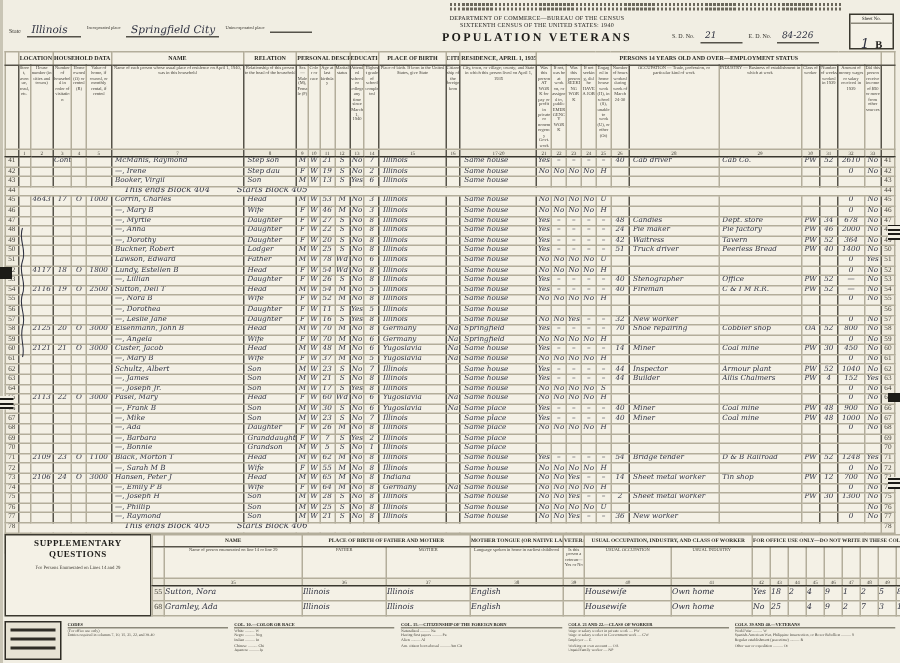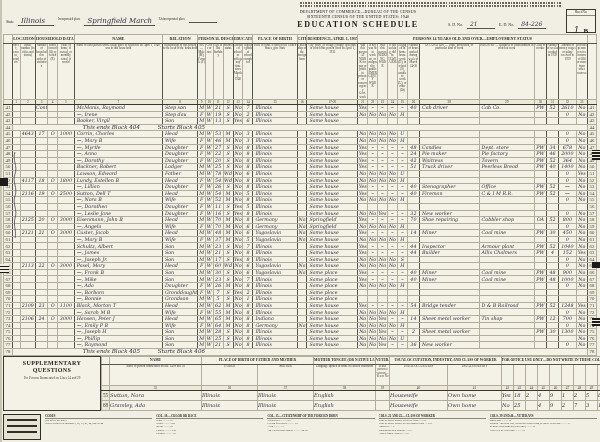--- a/index.html
+++ b/index.html
@@ -73,38 +73,38 @@
 
 <div class="fineprint" style="top:2px;left:300px;width:262px;"></div>
 <div class="fineprint" style="top:5px;left:300px;width:262px;"></div>
 
 <div class="hdr">
   <div class="h-left">
     <div class="h-row">
       <span class="lbl">State</span>
       <span class="hw hval">Illinois</span>
       <span class="lbl2">Incorporated place</span>
-      <span class="hw hval">Springfield March</span>
+      <span class="hw hval">Springfield City</span>
       <span class="lbl2">Unincorporated place</span>
       <span class="hw hval sm"></span>
     </div>
     <div class="h-row">
       <span class="lbl">County</span>
       <span class="hw hval">Sangamon</span>
       <span class="lbl2">Township or other division of county</span>
       <span class="hw hval">Capitol Twp</span>
       <span class="lbl2">Block Nos.</span>
       <span class="hw hval sm">888-4th</span>
       <span class="lbl2">Institution</span>
     </div>
   </div>
   <div class="h-center">
     <div class="c1">DEPARTMENT OF COMMERCE—BUREAU OF THE CENSUS</div>
     <div class="c2">SIXTEENTH CENSUS OF THE UNITED STATES: 1940</div>
-    <div class="c3">EDUCATION SCHEDULE</div>
+    <div class="c3">POPULATION VETERANS</div>
   </div>
   <div class="h-right">
     <div>
       <span class="lbl">S. D. No.</span>
       <span class="hw hval sm">21</span>
       <span class="lbl">E. D. No.</span>
       <span class="hw hval sm">84-226</span>
     </div>
     <div>
       <span class="lbl">Enumerated by me on</span>

